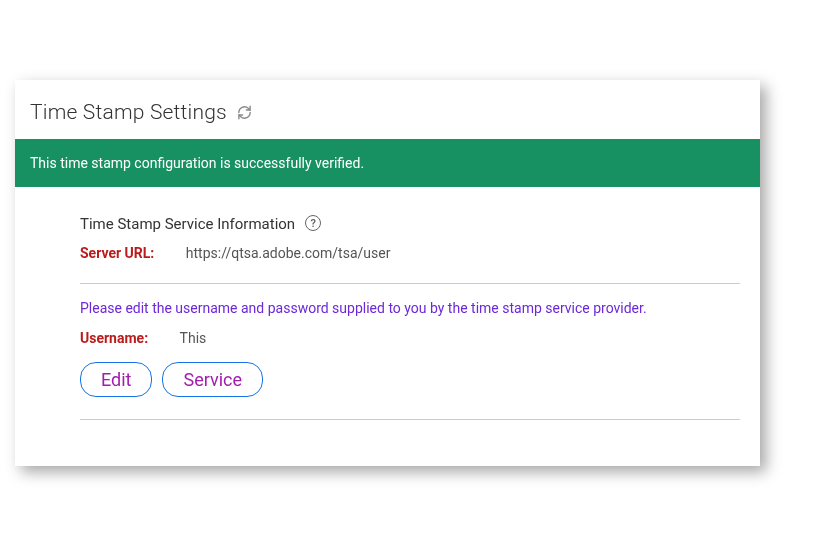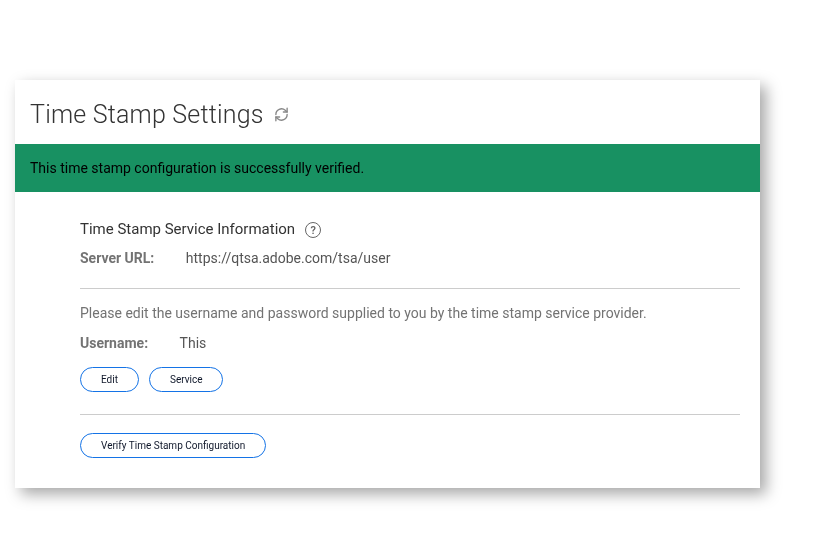--- a/index.html
+++ b/index.html
@@ -18,44 +18,44 @@
     width: 745px;
     background: #fff;
     box-shadow: 6px 6px 14px rgba(0,0,0,0.35);
   }
   .page-title-row {
     display: flex;
     align-items: center;
     padding: 20px 15px 15px 15px;
   }
   .page-title {
-    font-size: 25px;
+    font-size: 21px;
     font-weight: 300;
     color: #333;
     letter-spacing: 0.2px;
   }
   .refresh-icon {
     margin-left: 10px;
     color: #888;
     display: inline-flex;
     align-items: center;
     cursor: pointer;
   }
   .success-banner {
     background: #189162;
-    color: #000000;
+    color: #ffffff;
     padding: 16px 15px;
     font-size: 14px;
   }
   .content {
     padding: 20px 20px 30px 65px;
   }
   .section-header {
     display: flex;
-    align-items: flex-end;
+    align-items: flex-start;
     margin-top: 8px;
     margin-bottom: 12px;
   }
   .section-title {
     font-size: 15px;
     color: #333;
     font-weight: 400;
   }
   .help-icon {
     margin-left: 10px;
@@ -71,49 +71,49 @@
     cursor: pointer;
     font-weight: 600;
   }
   .kv-row {
     font-size: 14px;
     color: #444;
     margin-bottom: 6px;
   }
   .kv-label {
     font-weight: 700;
-    color: #737373;
+    color: #b91c1c;
   }
   .kv-value {
     color: #555;
     font-weight: 400;
     padding-left: 28px;
   }
   .divider {
     border: none;
     border-top: 1px solid #ccc;
     margin: 22px 0 16px 0;
   }
   .hint {
     font-size: 14px;
-    color: #737373;
+    color: #6d28d9;
     margin-bottom: 14px;
   }
   .btn-row {
     margin-top: 16px;
     display: flex;
     gap: 10px;
   }
   .btn {
     border: 1.5px solid #1473e6;
     background: #fff;
-    color: #0f172a;
+    color: #a21caf;
     border-radius: 16px;
     padding: 6px 20px;
-    font-size: 10px;
+    font-size: 18px;
     cursor: pointer;
     font-family: inherit;
   }
   .verify-row {
     margin-top: 18px;
   }
 </style>
 </head>
 <body>
 
@@ -158,18 +158,15 @@
     </div>
 
 
     <div class="btn-row">
       <button class="btn">Edit</button>
       <button class="btn">Service</button>
     </div>
 
     <hr class="divider">
 
-    <div class="verify-row">
-      <button class="btn">Verify Time Stamp Configuration</button>
-    </div>
 
   </div>
 </div>
 
 </body></html>

